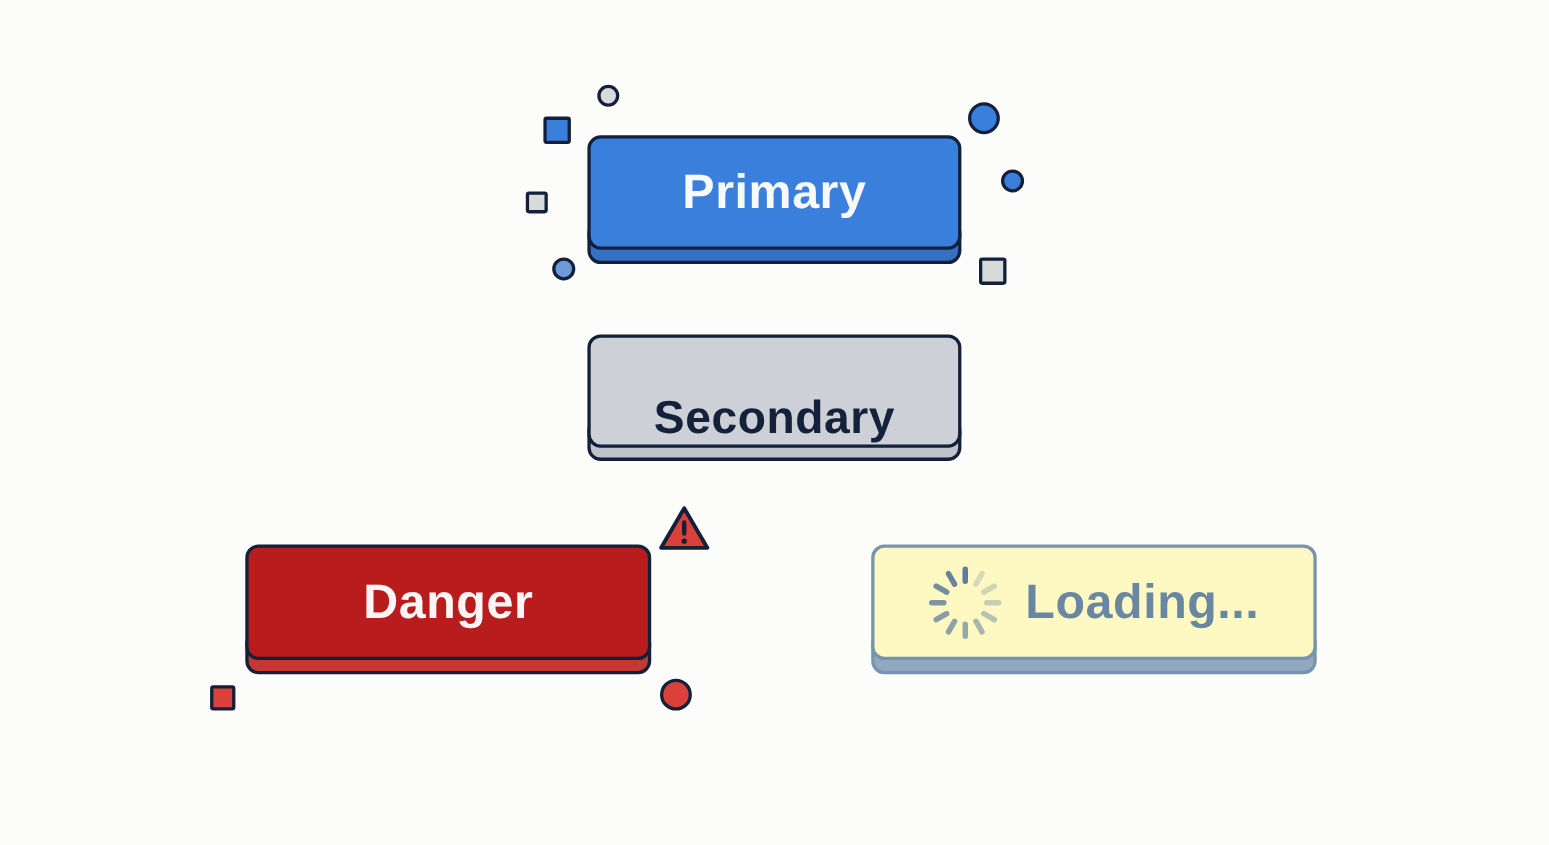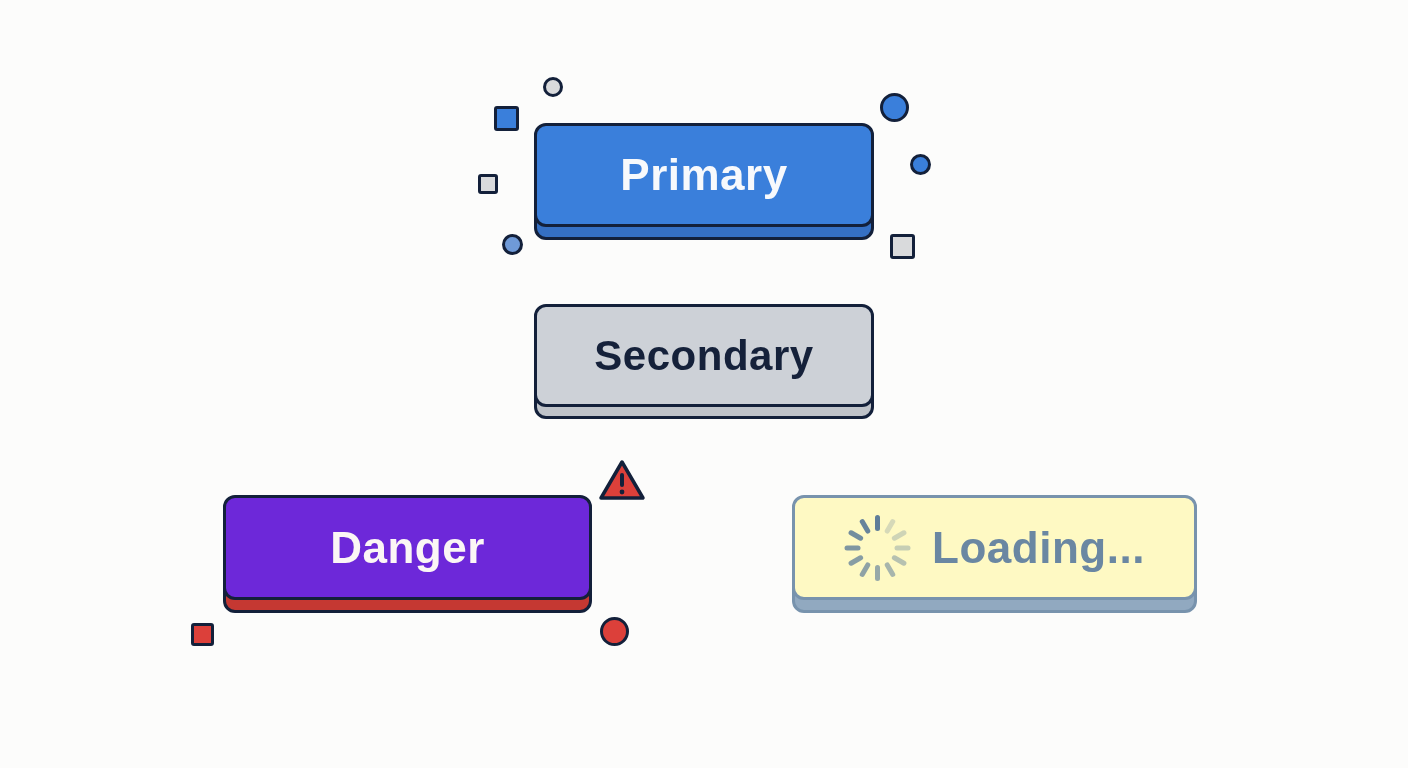--- a/index.html
+++ b/index.html
@@ -31,26 +31,26 @@
       letter-spacing: 0.5px;
     }
 
     
     .btn-primary { left: 534px; top: 123px; width: 340px; height: 117px; }
     .btn-primary .face { height: 104px; background: #3a7fdb; color: #f7f9fc; }
     .btn-primary .base { background: #3570c4; }
 
     
     .btn-secondary { left: 534px; top: 304px; width: 340px; height: 115px; }
-    .btn-secondary .face { height: 103px; background: #cdd1d7; color: #15213a; font-size: 42px; }
+    .btn-secondary .face { height: 103px; background: #cdd1d7; color: #15213a; font-size: 42px; align-items: flex-end; }
     .btn-secondary .base { background: #bfc3c9; }
 
     
     .btn-danger { left: 223px; top: 495px; width: 369px; height: 118px; }
-    .btn-danger .face { height: 105px; background: #6d28d9; color: #fbf6f5; }
+    .btn-danger .face { height: 105px; background: #b91c1c; color: #fbf6f5; }
     .btn-danger .base { background: #c53832; }
 
     
     .btn-loading { left: 792px; top: 495px; width: 405px; height: 118px; cursor: default; }
     .btn-loading .face {
       height: 105px; background: #fef9c3; color: #6a87a2;
       border-color: #7893ad;
       gap: 22px;
     }
     .btn-loading .base { background: #91a9c0; border-color: #7893ad; }

